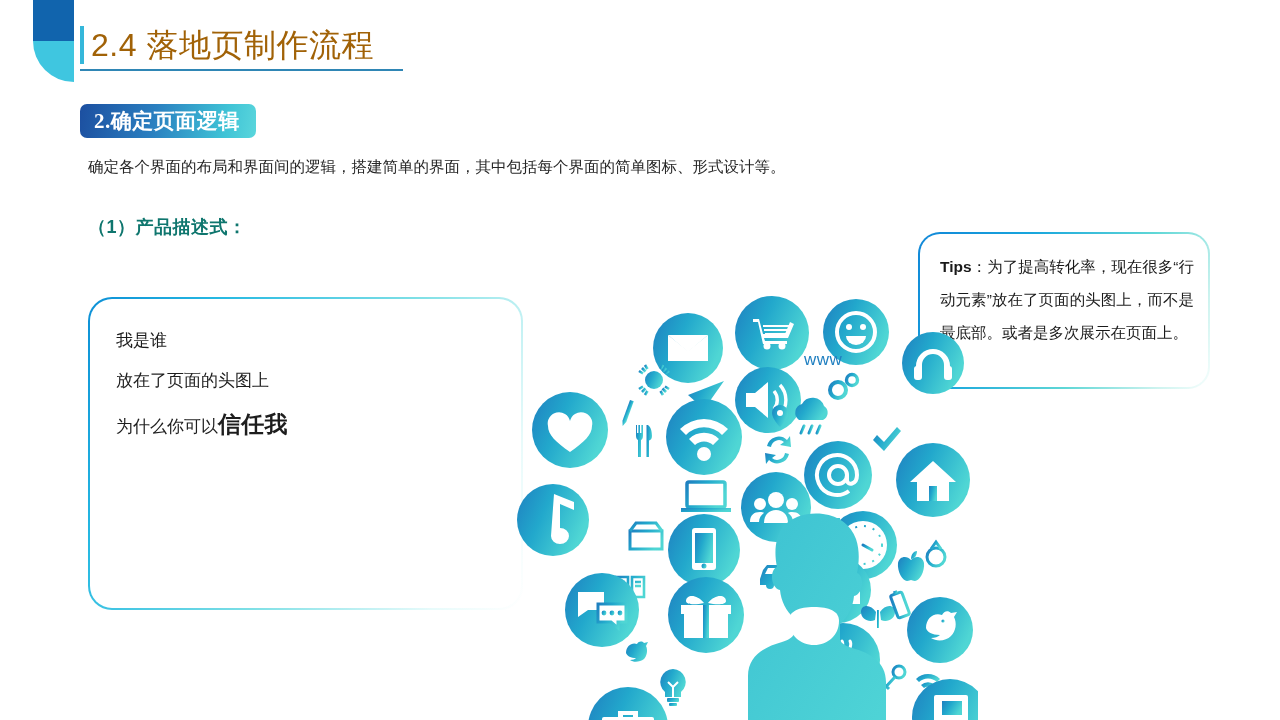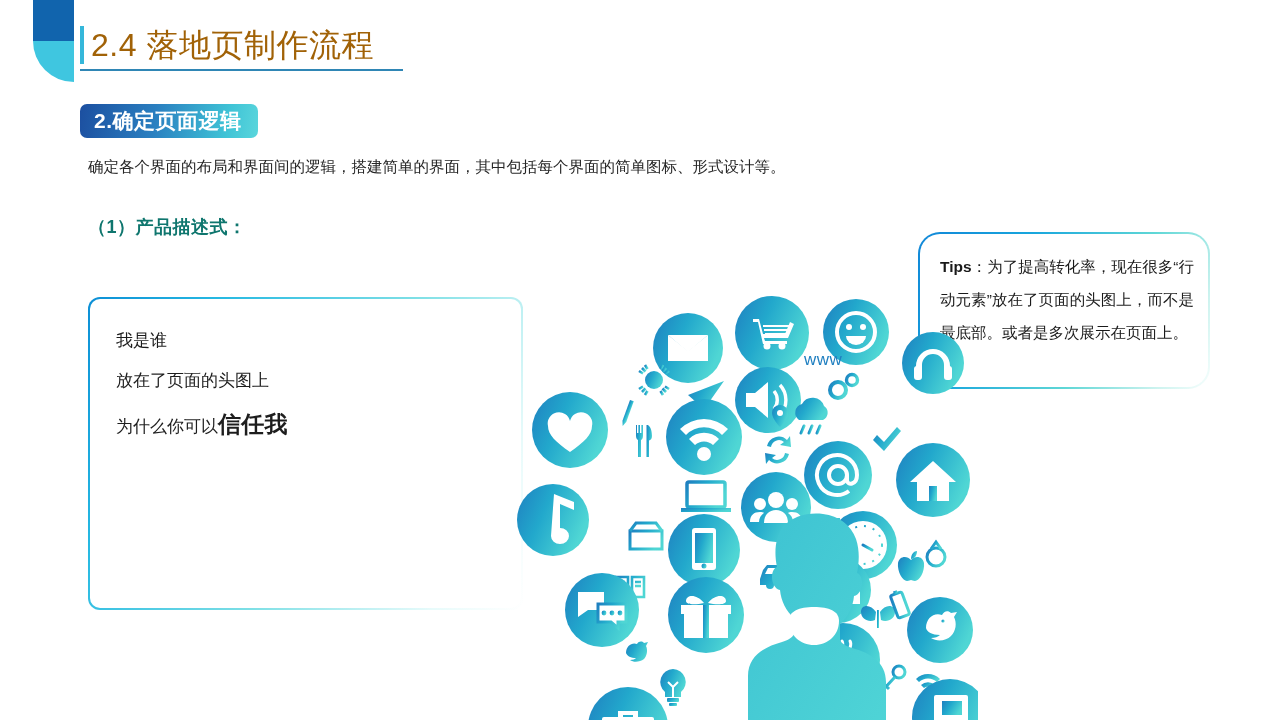--- a/index.html
+++ b/index.html
@@ -38,41 +38,41 @@
   }
 
   
   .badge {
     position: absolute; left: 80px; top: 104px;
     height: 34px; padding: 0 16px 0 14px;
     display: flex; align-items: center;
     border-radius: 7px;
     background: linear-gradient(100deg, #1c4fa0 0%, #2a7fc0 42%, #3fc3d6 82%, #5ad6dc 100%);
     color: #ffffff; font-size: 21px; font-weight: bold;
-    letter-spacing: 0.5px; white-space: nowrap;
+    letter-spacing: 0.5px; white-space: nowrap; font-family: Liberation Serif, serif;
   }
 
   
   .intro {
     position: absolute; left: 88px; top: 155px;
     font-size: 15.5px; color: #262626; line-height: 24px; white-space: nowrap;
   }
 
   
   .subhead {
     position: absolute; left: 88px; top: 215px;
     font-size: 18px; font-weight: bold; color: #0f766e;
     letter-spacing: 0.5px; white-space: nowrap;
   }
 
   
   .copybox {
     position: absolute; left: 88px; top: 297px;
     width: 435px; height: 313px;
-    border-radius: 12px;
+    border-radius: 24px;
     padding: 26px 26px 8px 26px;
     background:
       linear-gradient(#fff, #fff) padding-box,
       linear-gradient(118deg, #0c8fd6 0%, #26b9e2 22%, #7fe0e6 55%, #e8fbfb 85%, #ffffff 100%) border-box;
     border: 2.4px solid transparent;
   }
   .copy-line { color: #1d1d1d; margin-bottom: 17px; }
   .copy-line:last-child { margin-bottom: 0; }
   .copy-line .n { font-size: 17px; }
   .copy-line .b { font-size: 23px; font-weight: bold; letter-spacing: 0.3px; }

